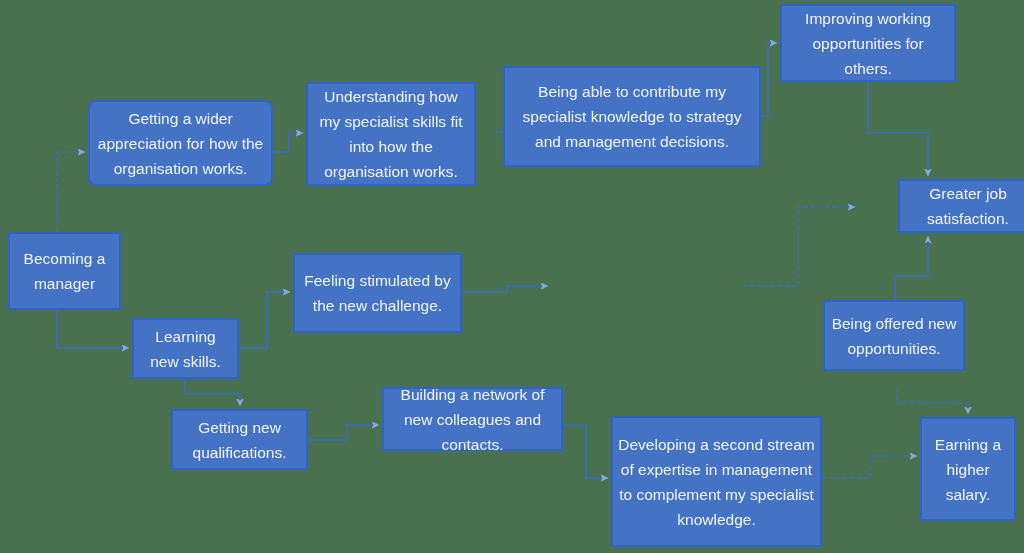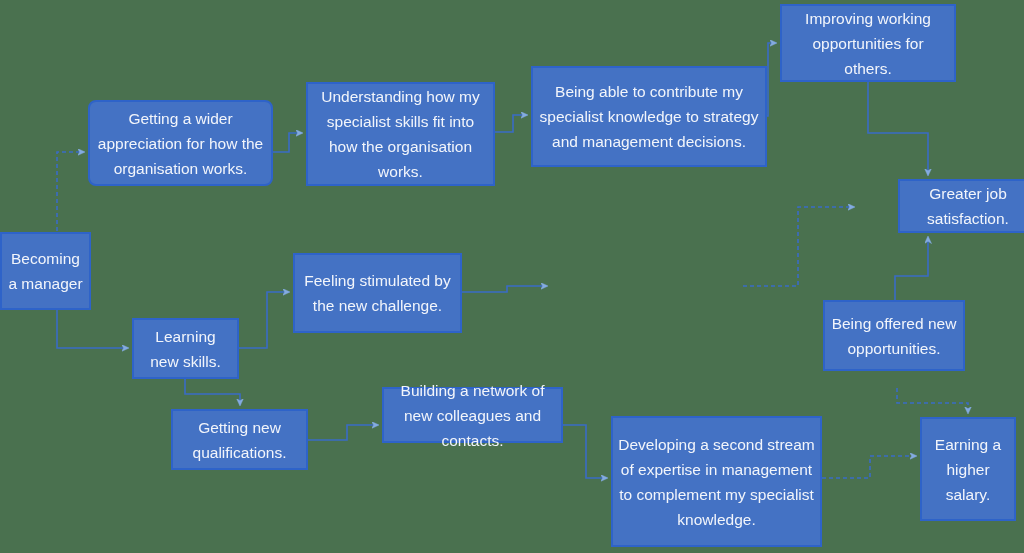--- a/index.html
+++ b/index.html
@@ -71,40 +71,40 @@
     <polyline class="conn" points="462,292 507,292 507,286 547,286" marker-end="url(#arr)"></polyline>
     <polyline class="conn dashed" points="743,286 798,286 798,207 854,207" marker-end="url(#arr)"></polyline>
     <polyline class="conn" points="185,379 185,394 240,394 240,405" marker-end="url(#arr)"></polyline>
     <polyline class="conn" points="308,440 347,440 347,425 378,425" marker-end="url(#arr)"></polyline>
     <polyline class="conn" points="563,425 586,425 586,478 607,478" marker-end="url(#arr)"></polyline>
     <polyline class="conn dashed" points="822,478 870,478 870,456 916,456" marker-end="url(#arr)"></polyline>
     <polyline class="conn" points="895,317 895,276 928,276 928,237" marker-end="url(#arr)"></polyline>
     <polyline class="conn dashed" points="897,388 897,403 968,403 968,413" marker-end="url(#arr)"></polyline>
   </svg>
 
-  <div class="node" style="left:0px; top:232px; width:91px; height:78px;">Becoming a manager</div>
+  <div class="node" style="left:8px; top:232px; width:113px; height:78px;">Becoming a manager</div>
 
   <div class="node" style="left:88px; top:100px; width:185px; height:86px;border-radius:8px;">Getting a wider appreciation for how the organisation works.</div>
 
-  <div class="node" style="left:306px; top:82px; width:189px; height:104px;">Understanding how my specialist skills fit into how the organisation works.</div>
+  <div class="node" style="left:306px; top:82px; width:170px; height:104px;">Understanding how my specialist skills fit into how the organisation works.</div>
 
-  <div class="node" style="left:531px; top:66px; width:236px; height:101px;">Being able to contribute my specialist knowledge to strategy and management decisions.</div>
+  <div class="node" style="left:503px; top:66px; width:258px; height:101px;">Being able to contribute my specialist knowledge to strategy and management decisions.</div>
 
   <div class="node" style="left:780px; top:4px; width:176px; height:78px;">Improving working opportunities for others.</div>
 
   <div class="node" style="left:858px; top:179px; width:140px; height:54px;margin-left:40px;">Greater job satisfaction.</div>
 
 
   <div class="node" style="left:293px; top:253px; width:169px; height:80px;">Feeling stimulated by the new challenge.</div>
 
   <div class="node" style="left:132px; top:318px; width:107px; height:61px;">Learning new skills.</div>
 
   <div class="node" style="left:823px; top:300px; width:142px; height:71px;">Being offered new opportunities.</div>
 
   <div class="node" style="left:171px; top:409px; width:137px; height:61px;">Getting new qualifications.</div>
 
-  <div class="node" style="left:382px; top:387px; width:181px; height:56px;">Building a network of new colleagues and contacts.</div>
+  <div class="node" style="left:382px; top:387px; width:181px; height:64px;">Building a network of new colleagues and contacts.</div>
 
   <div class="node" style="left:611px; top:416px; width:211px; height:131px;">Developing a second stream of expertise in management to complement my specialist knowledge.</div>
 
   <div class="node" style="left:920px; top:417px; width:96px; height:104px;">Earning a higher salary.</div>
 
 </div>
 
 </body></html>

